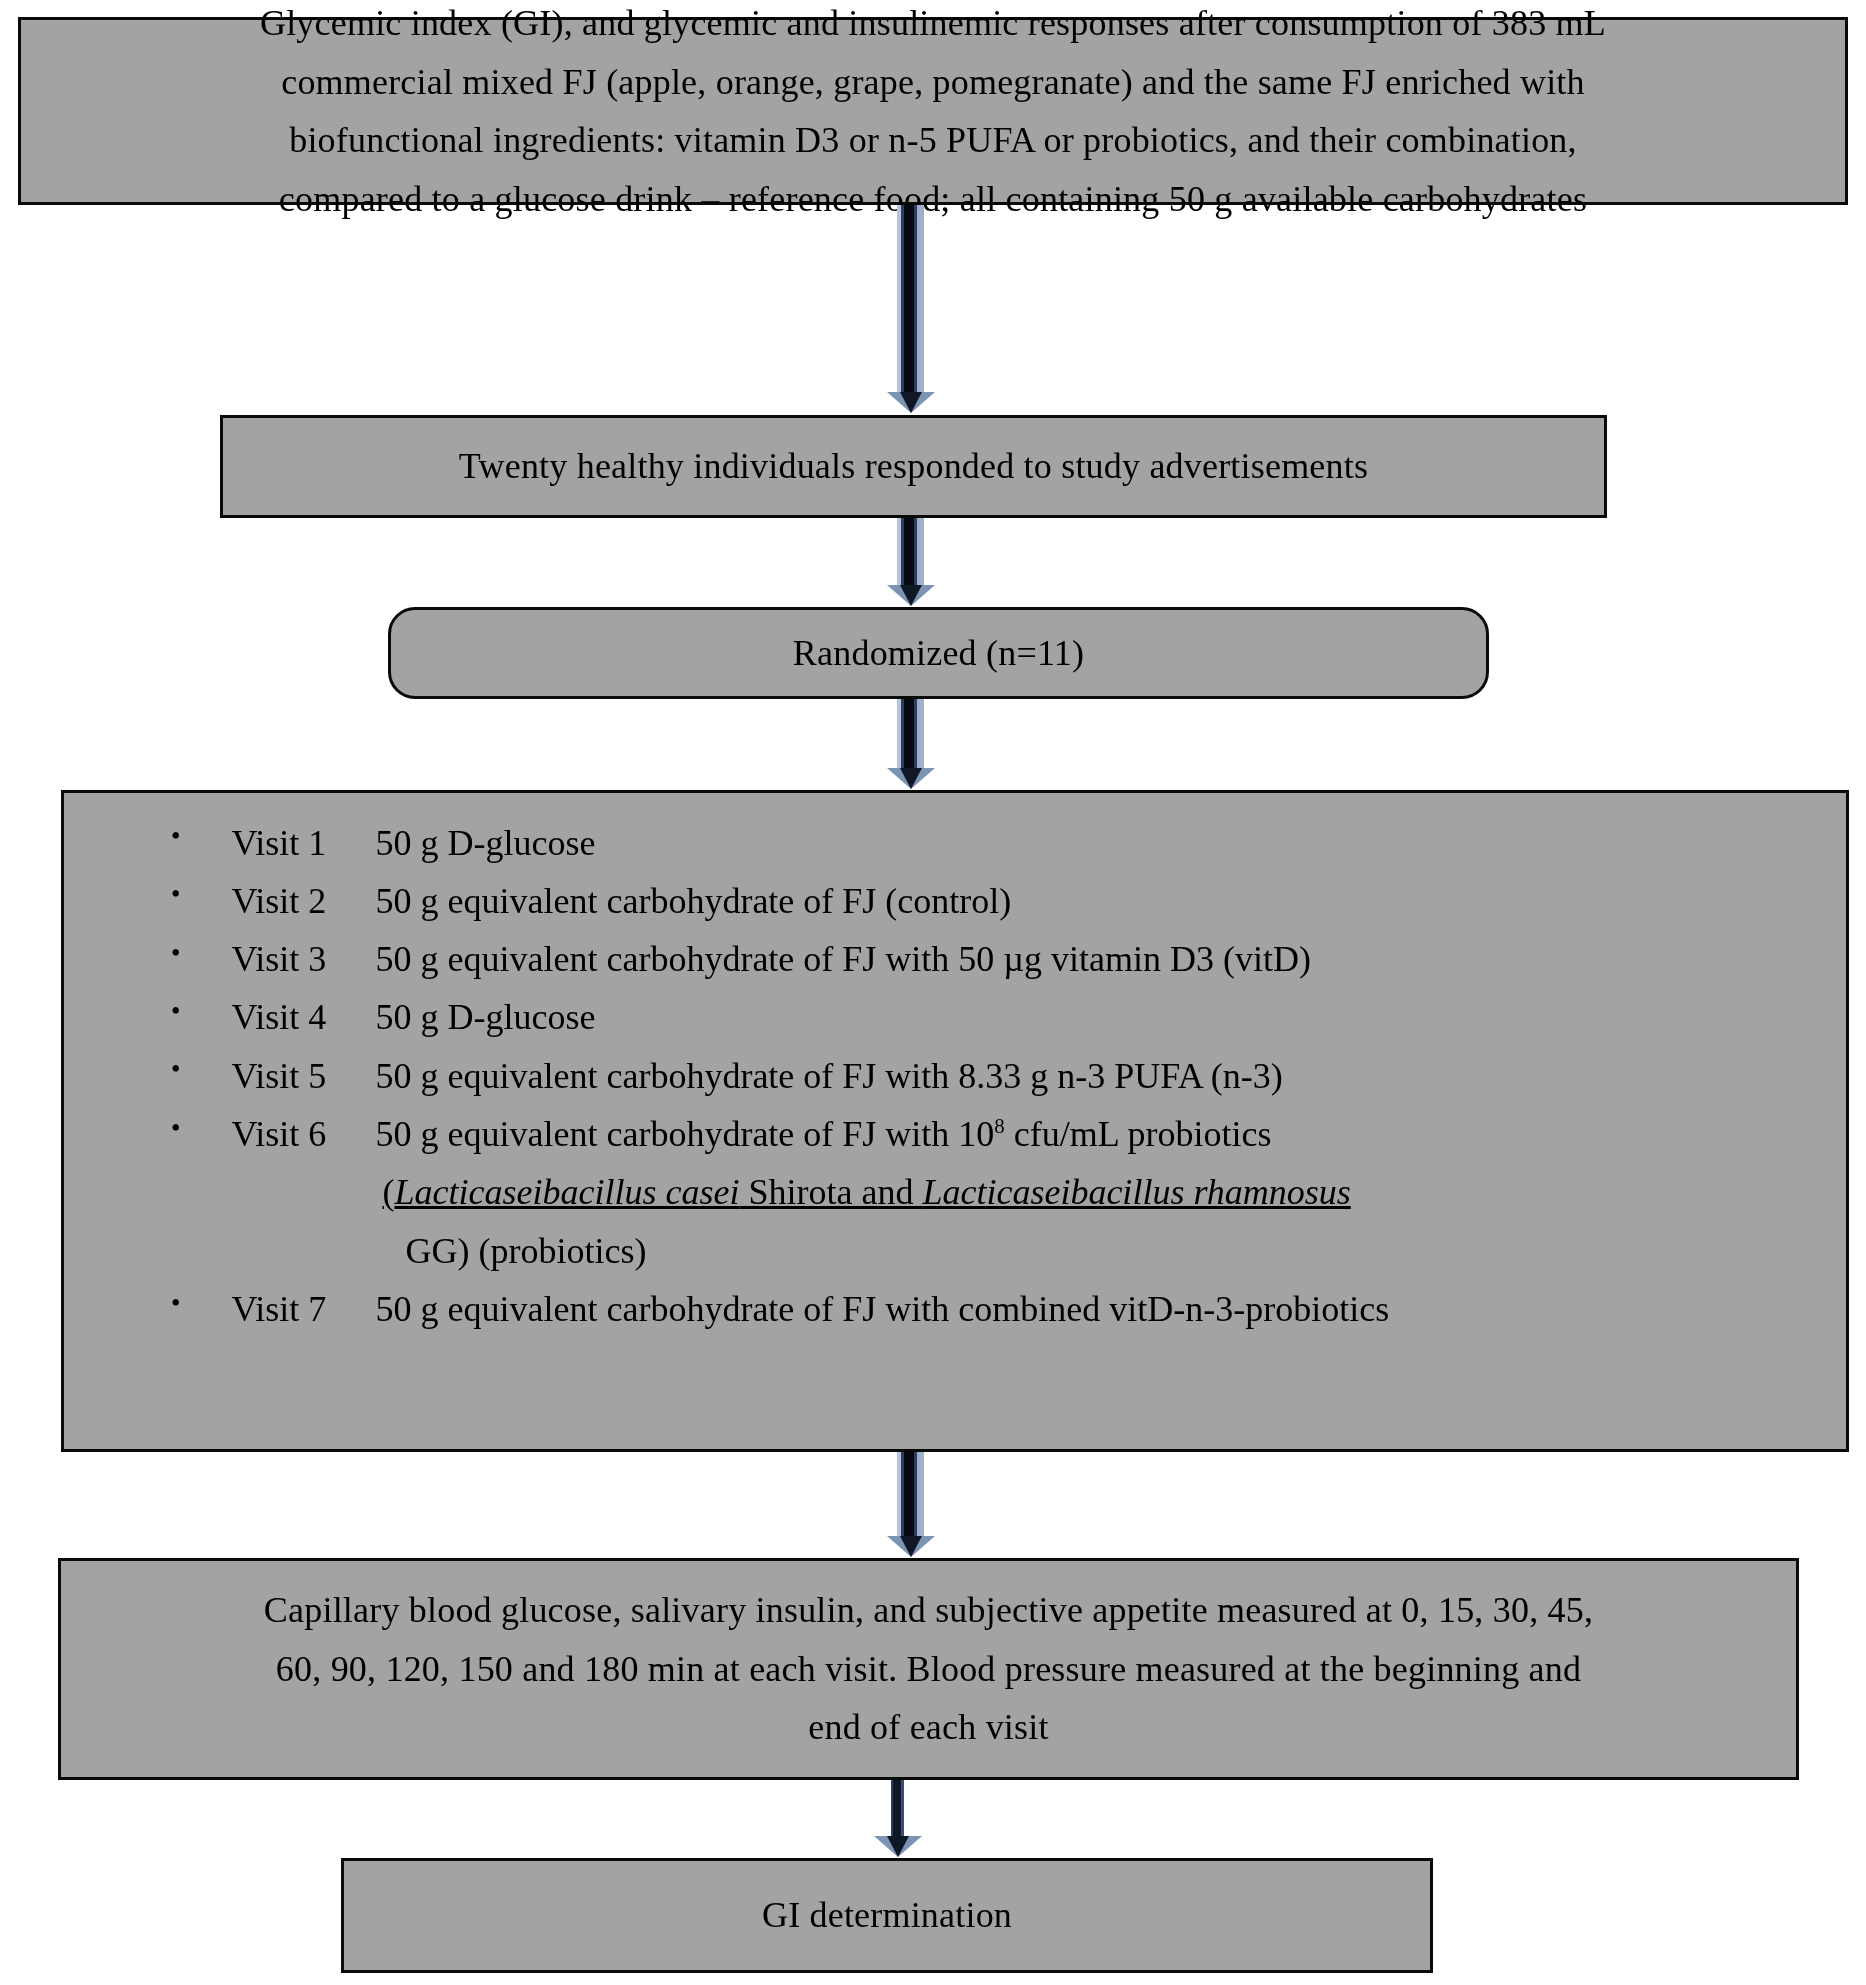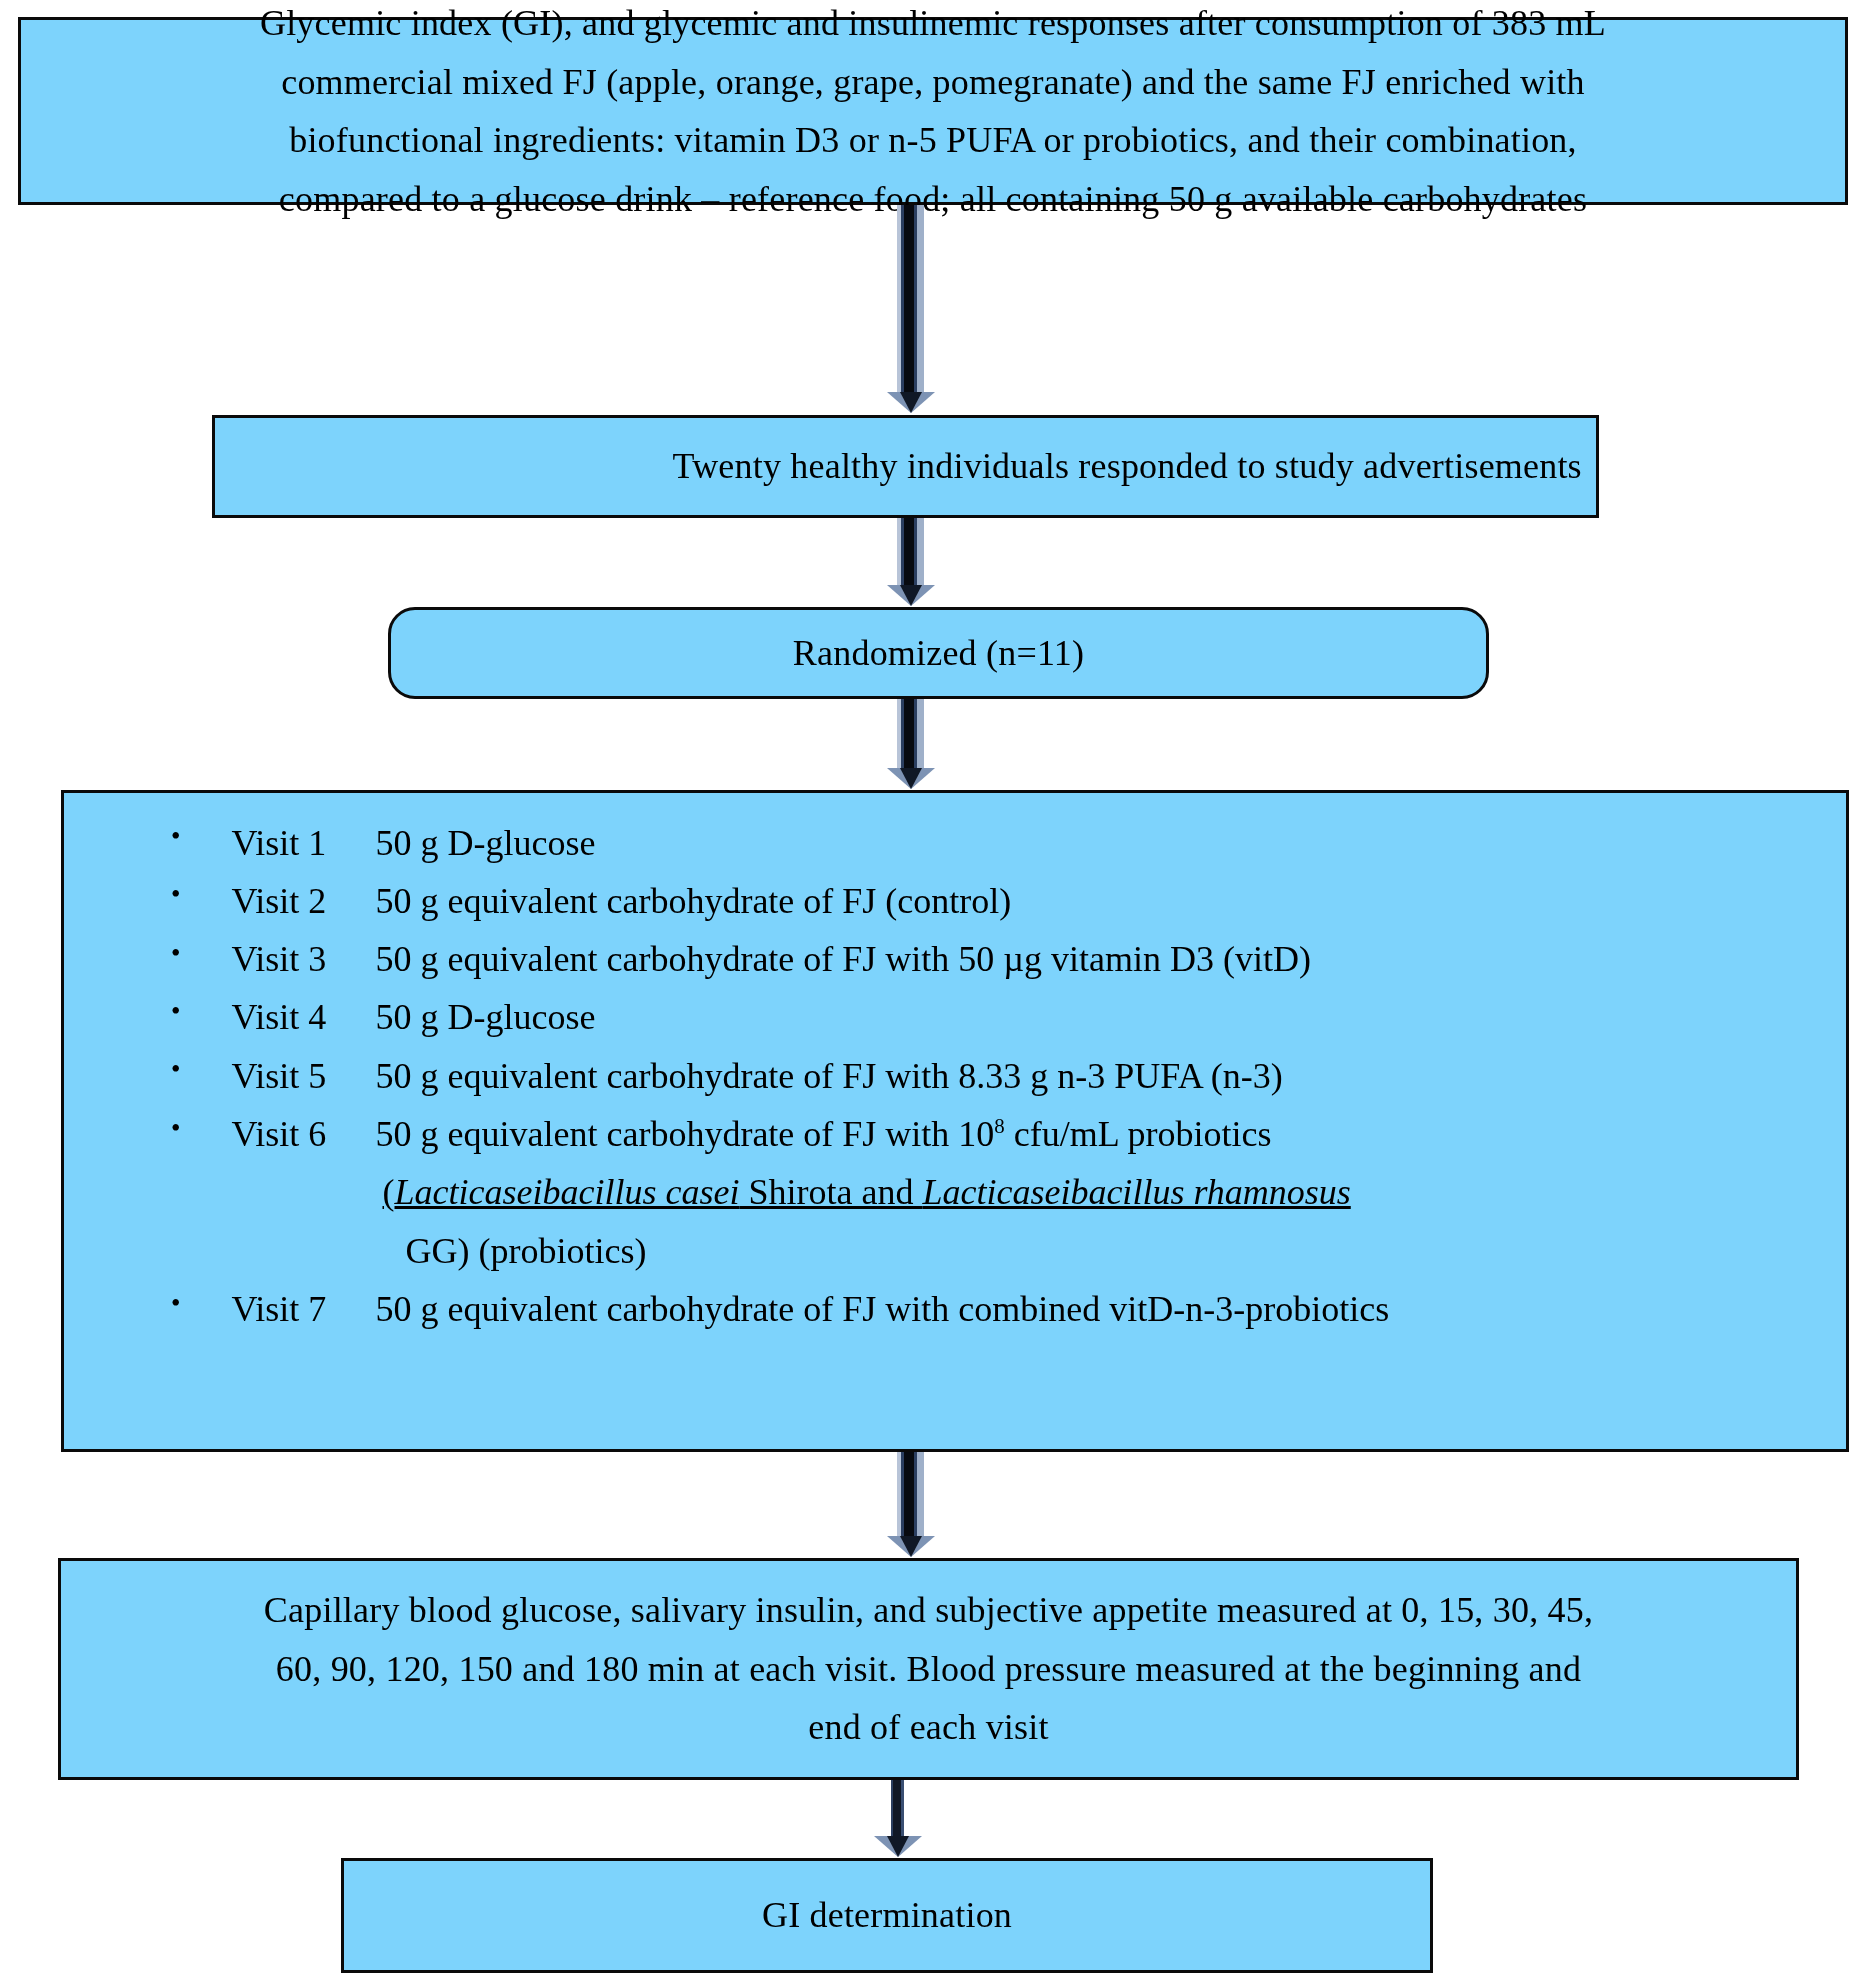--- a/index.html
+++ b/index.html
@@ -21,21 +21,21 @@
     position: absolute;
     left: 0; top: 0;
     width: 1866px;
     height: 1986px;
   }
 
   
   .fbox {
     position: absolute;
     box-sizing: border-box;
-    background: #7dd3fc;
+    background: #a3a3a3;
     border: 3.2px solid #0a0a0a;
     display: flex;
     flex-direction: column;
     justify-content: center;
   }
 
   .ftext {
     text-align: center;
     font-size: 36px;
     line-height: 1.63;
@@ -46,25 +46,24 @@
   
   #box-objective {
     left: 18px;
     top: 17.4px;
     width: 1830px;
     height: 188px;
   }
 
   
   #box-recruited {
-    left: 212px;
+    left: 220px;
     top: 415px;
     width: 1387px;
     height: 103px;
-    align-items: flex-end;
   }
 
   
   #box-randomized {
     left: 388px;
     top: 607px;
     width: 1101px;
     height: 92px;
     border-radius: 27px;
   }

